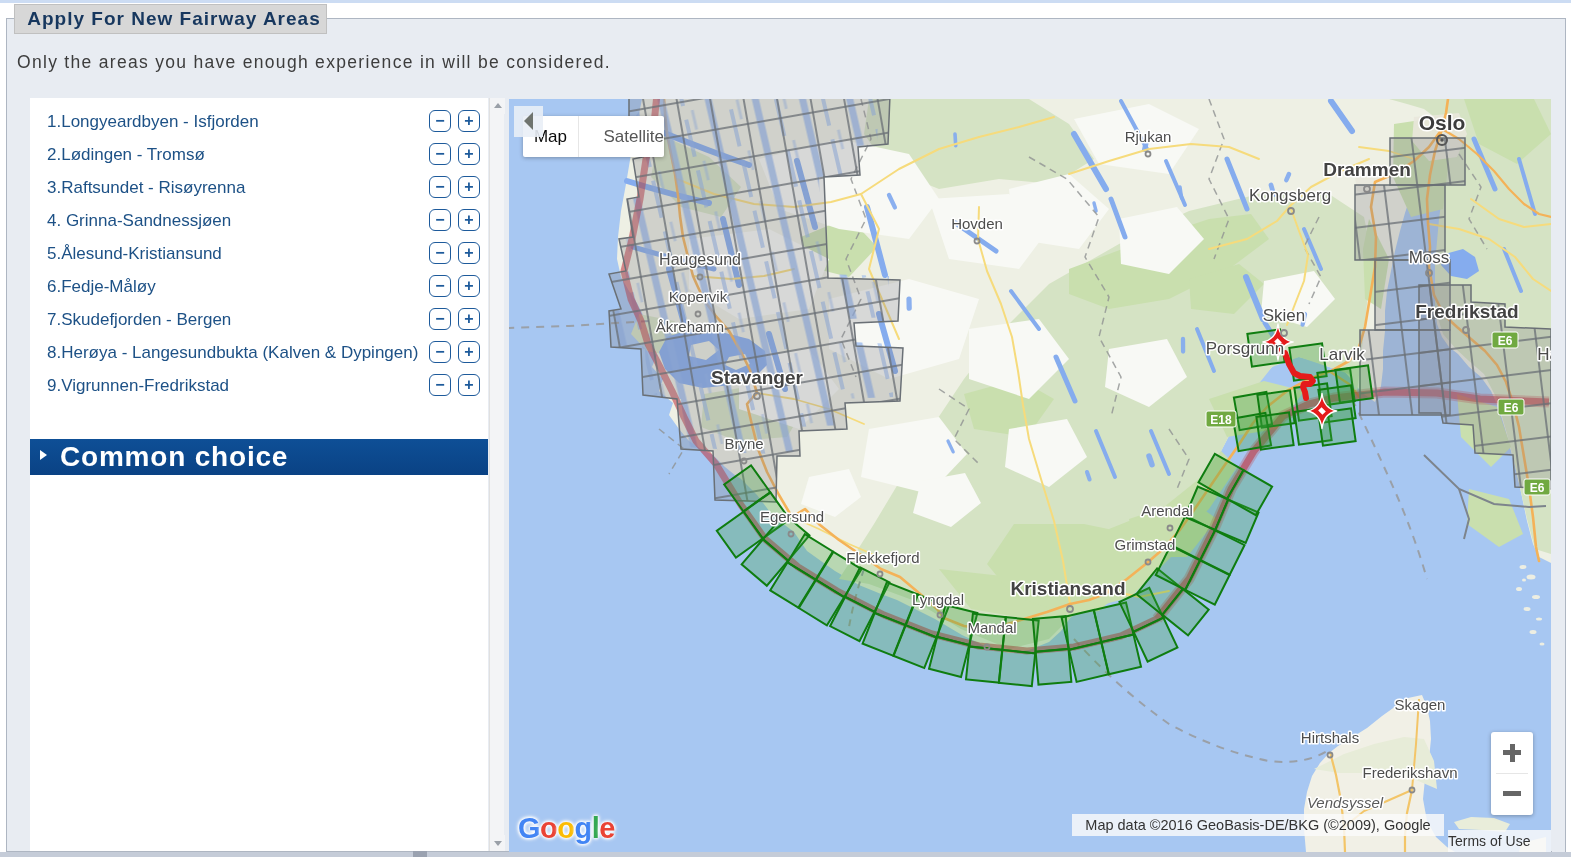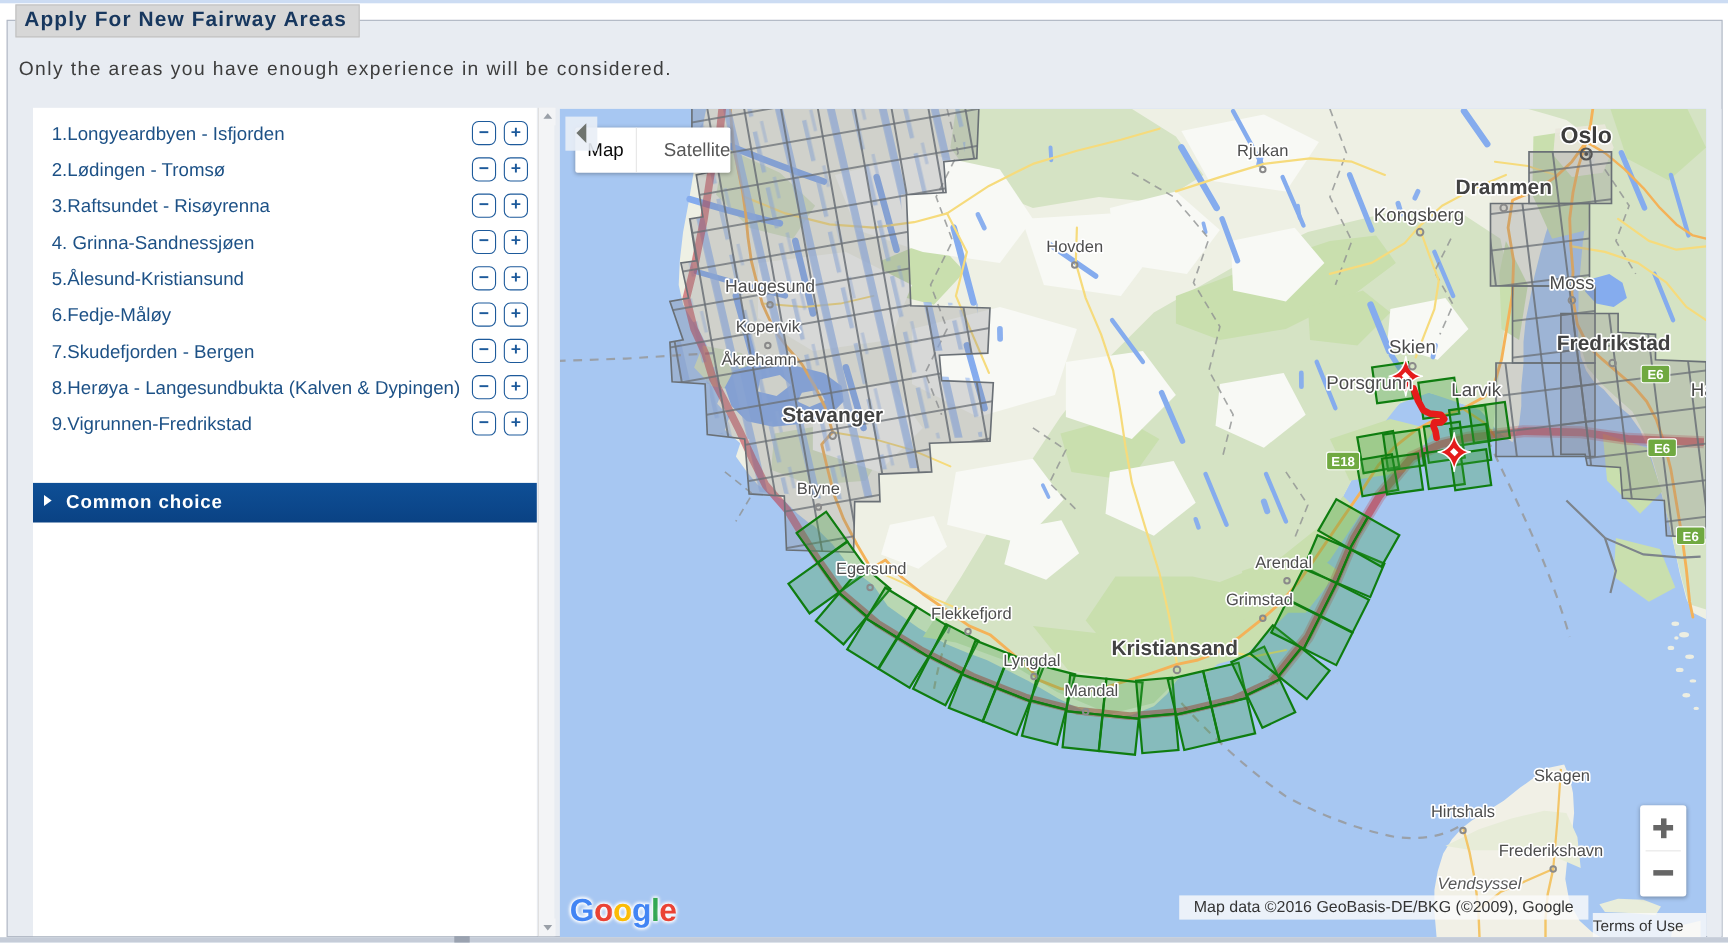--- a/index.html
+++ b/index.html
@@ -1,30 +1,30 @@
 <!DOCTYPE html>
 <html><head><meta charset="utf-8">
 <style>
 * { margin:0; padding:0; box-sizing:border-box; }
 html,body { width:1571px; height:857px; background:#fff; font-family:"Liberation Sans",sans-serif; overflow:hidden; position:relative; }
 .topstrip { position:absolute; left:0; top:0; width:1571px; height:3px; background:#ccdcf3; }
 .container { position:absolute; left:6px; top:18px; width:1560px; height:834px; background:#e8ecf2; border:1px solid #aeb6c2; }
-.legend { position:absolute; left:14px; top:4px; width:313px; height:30px; background:#d7d7d7; border:1px solid #c0c0c0; color:#17375e; font-size:19px; font-weight:bold; letter-spacing:1px; line-height:28px; padding-left:7px; z-index:5; }
+.legend { position:absolute; left:14px; top:4px; width:313px; height:30px; background:#d7d7d7; border:1px solid #c0c0c0; color:#17375e; font-size:19px; font-weight:bold; letter-spacing:1px; line-height:28px; padding-left:7px; z-index:5;text-align:center; }
 .subtitle { position:absolute; left:17px; top:52px; font-size:17.5px; color:#3d3d3d; letter-spacing:1.3px; z-index:5;text-align:center; }
 .listbox { position:absolute; left:30px; top:98px; width:458px; height:753px; background:#fff; z-index:4; }
 .hdr { height:33px; background:linear-gradient(#0e4f96,#0a4284); color:#fff; font-size:21px; font-weight:bold; letter-spacing:0.8px; line-height:33px; padding-left:30px; position:relative; }
 .hdr .tri { position:absolute; left:10px; top:12px; width:0; height:0; }
 .tri.down { border-left:5.5px solid transparent; border-right:5.5px solid transparent; border-top:7px solid #fff; }
 .tri.right { border-top:5.5px solid transparent; border-bottom:5.5px solid transparent; border-left:7px solid #fff; top:11px; }
 .rows { padding-top:9px; }
 .row { height:33px; position:relative; }
 .itxt { position:absolute; left:17px; top:5px; font-size:17px; color:#1d5186; }
 .btns { position:absolute; right:8px; top:3px; }
 .b { display:inline-block; width:22px; height:22px; border:1.5px solid #1d5a9b; border-radius:6px; color:#1d5a9b; font-size:16px; font-weight:bold; text-align:center; line-height:19px; margin-left:7px; background:#fff; }
-.hdr2 { position:absolute; top:341px; left:0; width:458px; height:36px; background:linear-gradient(#0e4f96,#0a4284); color:#fff; font-size:17px; font-weight:bold; letter-spacing:0.8px; line-height:36px; padding-left:30px; }
+.hdr2 { position:absolute; top:341px; left:0; width:458px; height:36px; background:linear-gradient(#0e4f96,#0a4284); color:#fff; font-size:28px; font-weight:bold; letter-spacing:0.8px; line-height:36px; padding-left:30px; }
 .sbar { position:absolute; left:489px; top:98px; width:15px; height:753px; background:#f3f4f6; border-left:1px solid #e0e0e0; z-index:4; }
 .sbar .up, .sbar .dn { position:absolute; left:0; width:15px; height:16px; background:#f3f4f6; }
 .sbar .up { top:0; }
 .sbar .dn { bottom:0; }
 .arr { position:absolute; left:3.5px; width:0; height:0; }
 .arr.u { top:5px; border-left:4px solid transparent; border-right:4px solid transparent; border-bottom:5px solid #9aa0a8; }
 .arr.d { bottom:5px; border-left:4px solid transparent; border-right:4px solid transparent; border-top:5px solid #9aa0a8; }
 .mapwrap { position:absolute; left:509px; top:99px; width:1042px; height:753px; overflow:hidden; z-index:4; background:#a7c7f2; }
 .backbtn { position:absolute; left:5px; top:7px; width:29px; height:31px; background:rgba(233,238,246,0.9); z-index:8; }
 .backbtn .t { position:absolute; left:10px; top:6px; width:0; height:0; border-top:9px solid transparent; border-bottom:9px solid transparent; border-right:9px solid #6f746f; }

